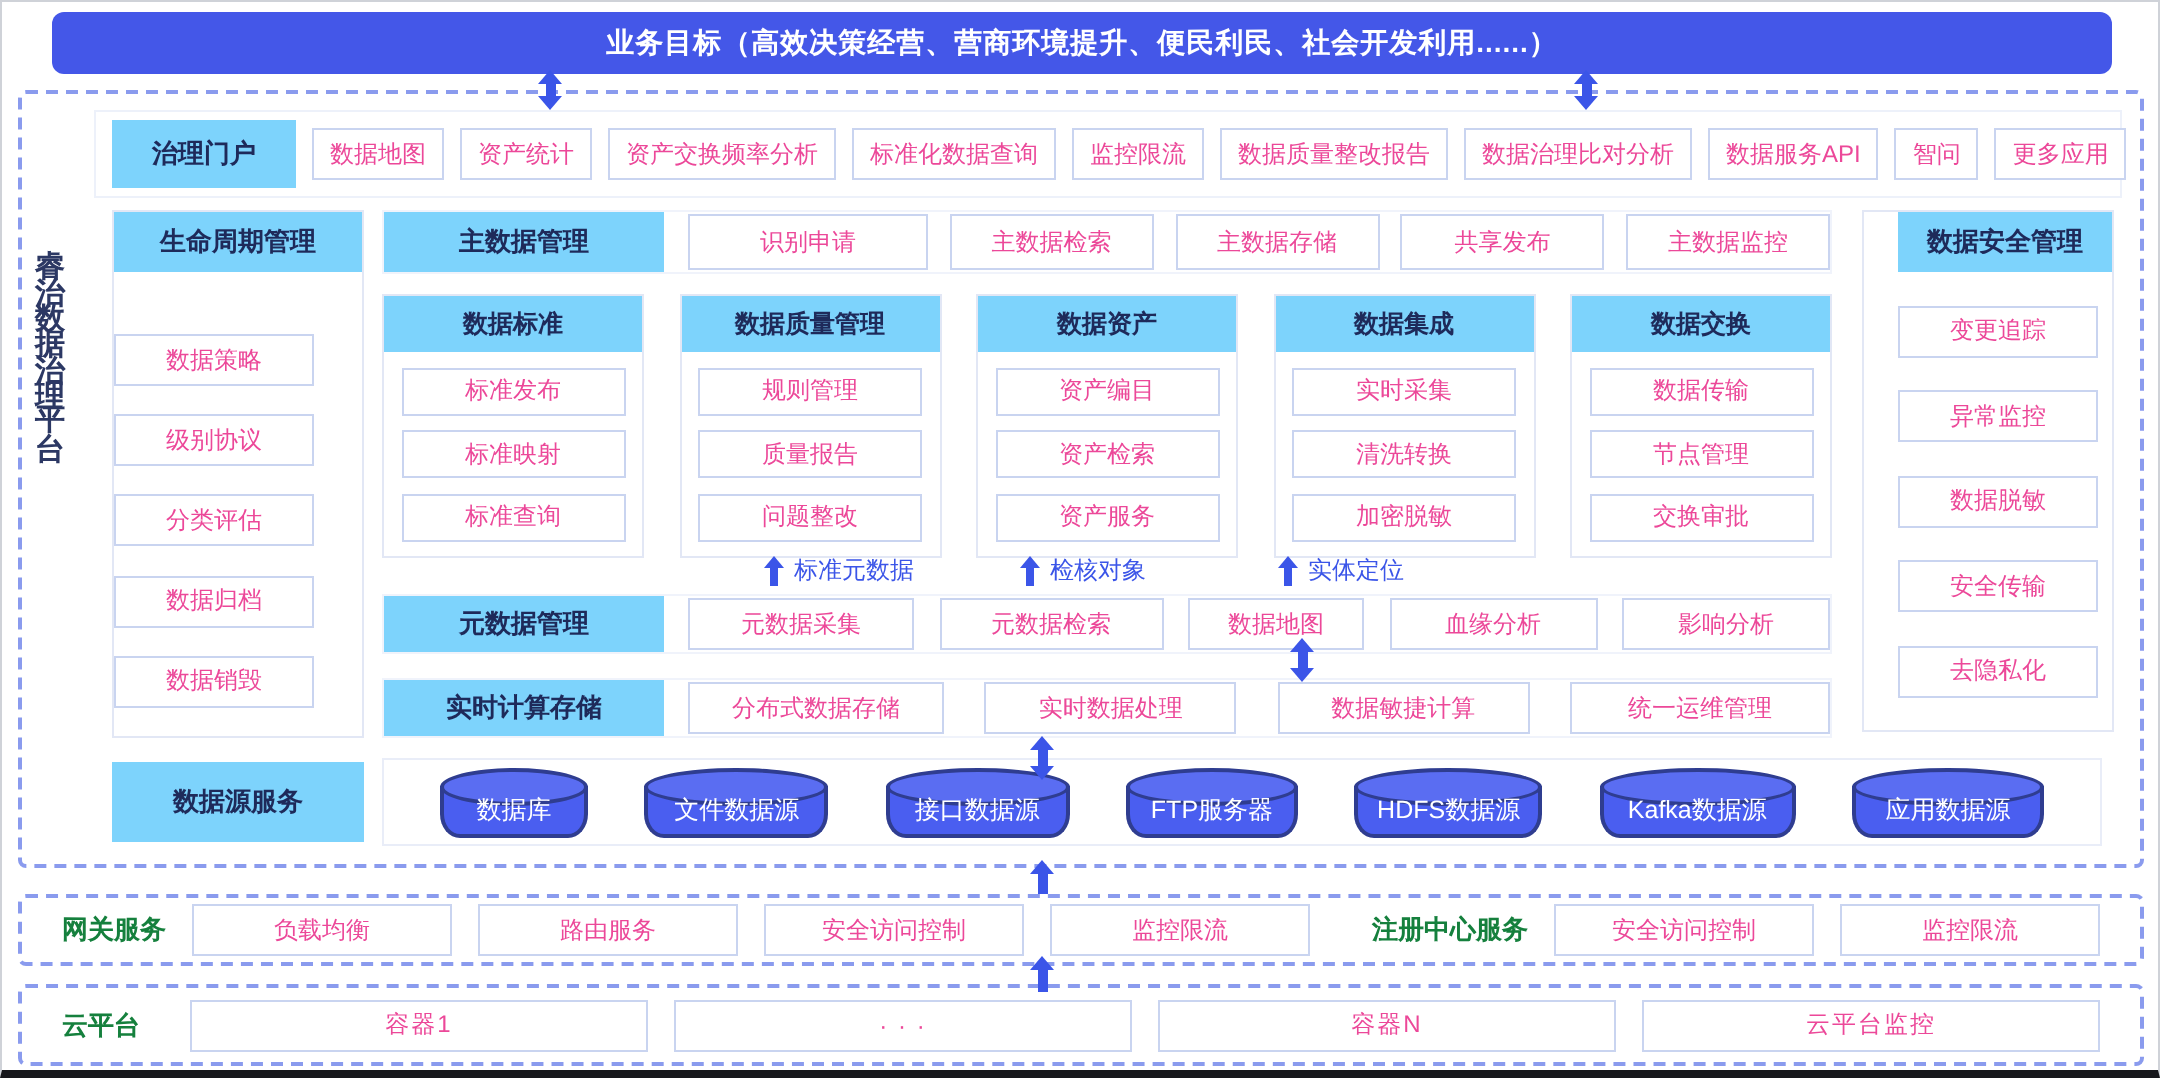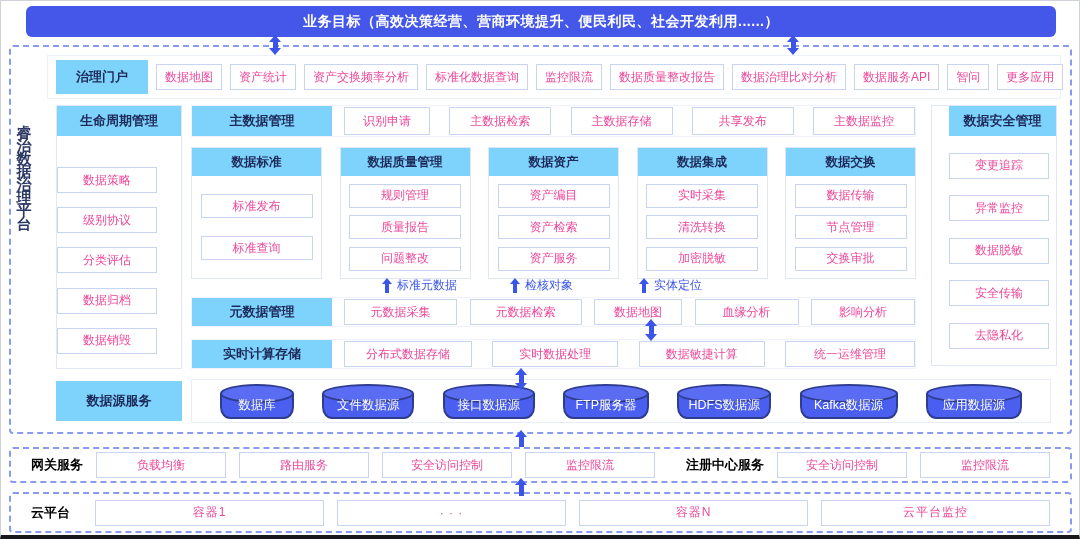--- a/index.html
+++ b/index.html
@@ -82,21 +82,21 @@
              padding:0 28px; }
   .cyl { position:relative; height:26px; margin-top:9px; background:#4a5ef0;
          border:2px solid #2f3d90; border-top:none; border-radius:0 0 10px 10px / 0 0 12px 12px;
          display:flex; align-items:center; justify-content:center; padding:0 8px; }
   .cyl::before { content:""; position:absolute; top:-9px; left:-2px; right:-2px; height:15px;
                  background:#5a6df2; border:2px solid #2f3d90; border-radius:50%; }
   .cyl span { position:relative; z-index:1; color:#fff; font-size:12.5px; font-weight:500;
               white-space:nowrap; padding-top:1px; }
 
   
-  .rowlabel { color:#000000; font-weight:bold; font-size:13px; white-space:nowrap; flex:none; }
+  .rowlabel { color:#15803d; font-weight:bold; font-size:13px; white-space:nowrap; flex:none; }
   #gatewaybox .chip, #cloudbox .chip { flex:1; height:26px; }
   #cloudbox .chip { letter-spacing:1px; }
 </style>
 </head>
 <body>
 
 <div id="page">
 
   <div class="banner">业务目标（高效决策经营、营商环境提升、便民利民、社会开发利用......）</div>
 
@@ -147,33 +147,34 @@
       <div class="chip">异常监控</div>
       <div class="chip">数据脱敏</div>
       <div class="chip">安全传输</div>
       <div class="chip">去隐私化</div>
     </div>
   </div>
 
   <div id="masterrow" class="hrow">
     <div class="band">主数据管理</div>
     <div class="items">
-      <div class="chip" style="width:86px">识别申请</div>
+      <div class="chip" style="width:120px">识别申请</div>
       <div class="chip" style="width:102px">主数据检索</div>
       <div class="chip" style="width:102px">主数据存储</div>
       <div class="chip" style="width:102px">共享发布</div>
       <div class="chip" style="width:102px">主数据监控</div>
     </div>
   </div>
 
   <div class="colsrow">
     <div class="fcol">
       <div class="head band">数据标准</div>
       <div class="items">
         <div class="chip">标准发布</div>
+        <div class="chip">标准映射</div>
         <div class="chip">标准查询</div>
       </div>
     </div>
     <div class="fcol">
       <div class="head band">数据质量管理</div>
       <div class="items">
         <div class="chip">规则管理</div>
         <div class="chip">质量报告</div>
         <div class="chip">问题整改</div>
       </div>

